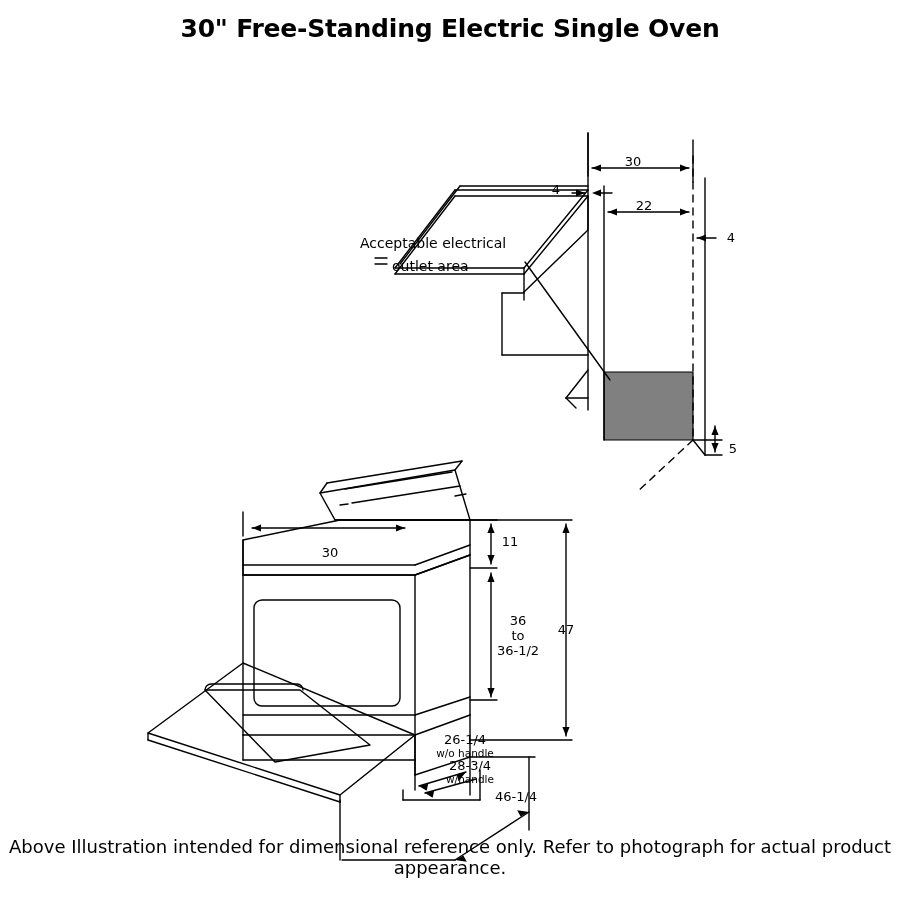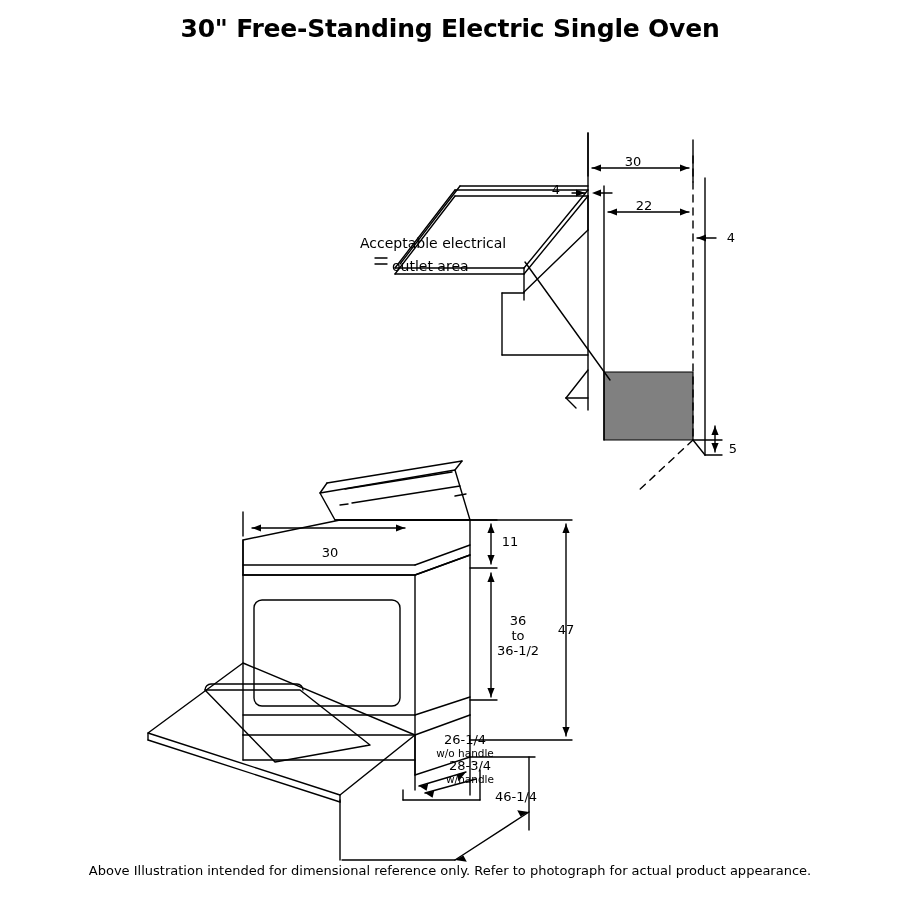--- a/index.html
+++ b/index.html
@@ -26,21 +26,21 @@
     font-weight: bold;
     letter-spacing: -0.2px;
   }
 
   .footnote {
     position: absolute;
     bottom: 22px;
     left: 0;
     width: 900px;
     text-align: center;
-    font-size: 13px;
+    font-size: 18px;
   }
 
   .diagram {
     position: absolute;
     top: 0;
     left: 0;
   }
 
   .lbl {
     font-family: "DejaVu Sans", sans-serif;

